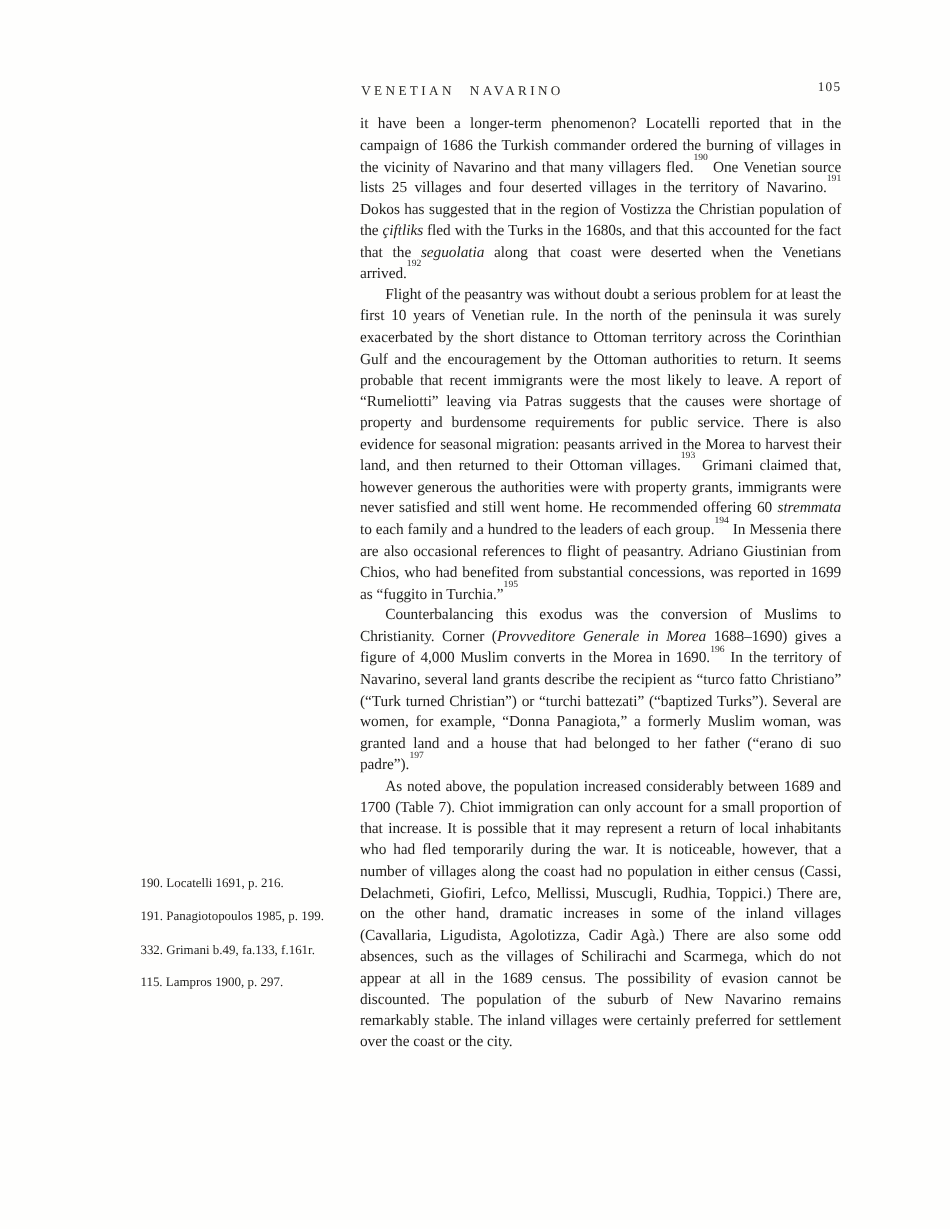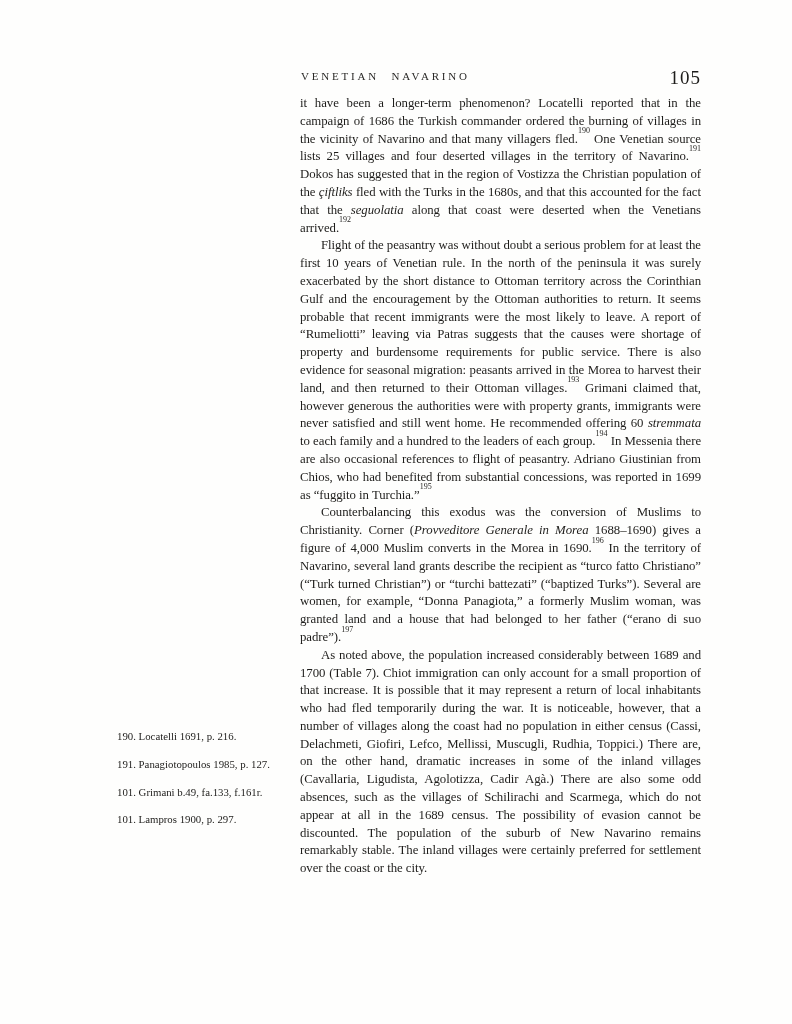--- a/index.html
+++ b/index.html
@@ -20,21 +20,21 @@
     letter-spacing: 2.8px;
     word-spacing: 7px;
     color: #2b2a28;
   }
   .page-number {
     position: absolute;
     left: 300px;
     top: 67px;
     width: 401px;
     text-align: right;
-    font-size: 19px;
+    font-size: 11px;
     letter-spacing: 1px;
   }
   .body-text {
     position: absolute;
     left: 300px;
     top: 95px;
     width: 401px;
     font-size: 12.8px;
     line-height: 17.8px;
     text-align: justify;
@@ -70,17 +70,17 @@
 
   <div class="body-text">
       <p class=""><span>it have been a longer-term phenomenon? Locatelli reported that in the campaign of 1686 the Turkish commander ordered the burning of villages in the vicinity of Navarino and that many villagers fled.</span><sup class="fnref">190</sup><span> One Venetian source lists 25 villages and four deserted villages in the territory of Navarino.</span><sup class="fnref">191</sup><span> Dokos has suggested that in the region of Vostizza the Christian population of the </span><em>çiftliks</em><span> fled with the Turks in the 1680s, and that this accounted for the fact that the </span><em>seguolatia</em><span> along that coast were deserted when the Venetians arrived.</span><sup class="fnref">192</sup></p>
       <p class="indent"><span>Flight of the peasantry was without doubt a serious problem for at least the first 10 years of Venetian rule. In the north of the peninsula it was surely exacerbated by the short distance to Ottoman territory across the Corinthian Gulf and the encouragement by the Ottoman authorities to return. It seems probable that recent immigrants were the most likely to leave. A report of “Rumeliotti” leaving via Patras suggests that the causes were shortage of property and burdensome requirements for public service. There is also evidence for seasonal migration: peasants arrived in the Morea to harvest their land, and then returned to their Ottoman villages.</span><sup class="fnref">193</sup><span> Grimani claimed that, however generous the authorities were with property grants, immigrants were never satisfied and still went home. He recommended offering 60 </span><em>stremmata</em><span> to each family and a hundred to the leaders of each group.</span><sup class="fnref">194</sup><span> In Messenia there are also occasional references to flight of peasantry. Adriano Giustinian from Chios, who had benefited from substantial concessions, was reported in 1699 as “fuggito in Turchia.”</span><sup class="fnref">195</sup></p>
       <p class="indent"><span>Counterbalancing this exodus was the conversion of Muslims to Christianity. Corner (</span><em>Provveditore Generale in Morea</em><span> 1688–1690) gives a figure of 4,000 Muslim converts in the Morea in 1690.</span><sup class="fnref">196</sup><span> In the territory of Navarino, several land grants describe the recipient as “turco fatto Christiano” (“Turk turned Christian”) or “turchi battezati” (“baptized Turks”). Several are women, for example, “Donna Panagiota,” a formerly Muslim woman, was granted land and a house that had belonged to her father (“erano di suo padre”).</span><sup class="fnref">197</sup></p>
       <p class="indent"><span>As noted above, the population increased considerably between 1689 and 1700 (Table 7). Chiot immigration can only account for a small proportion of that increase. It is possible that it may represent a return of local inhabitants who had fled temporarily during the war. It is noticeable, however, that a number of villages along the coast had no population in either census (Cassi, Delachmeti, Giofiri, Lefco, Mellissi, Muscugli, Rudhia, Toppici.) There are, on the other hand, dramatic increases in some of the inland villages (Cavallaria, Ligudista, Agolotizza, Cadir Agà.) There are also some odd absences, such as the villages of Schilirachi and Scarmega, which do not appear at all in the 1689 census. The possibility of evasion cannot be discounted. The population of the suburb of New Navarino remains remarkably stable. The inland villages were certainly preferred for settlement over the coast or the city.</span></p>
     </div>
 
   <div class="footnotes">
       <p>190. Locatelli 1691, p. 216.</p>
-      <p>191. Panagiotopoulos 1985, p. 127.</p>
-      <p>101. Grimani b.49, fa.133, f.161r.</p>
-      <p>101. Lampros 1900, p. 297.</p>
+      <p>191. Panagiotopoulos 1985, p. 199.</p>
+      <p>332. Grimani b.49, fa.133, f.161r.</p>
+      <p>115. Lampros 1900, p. 297.</p>
     </div>
 </div>
 
 </body></html>

